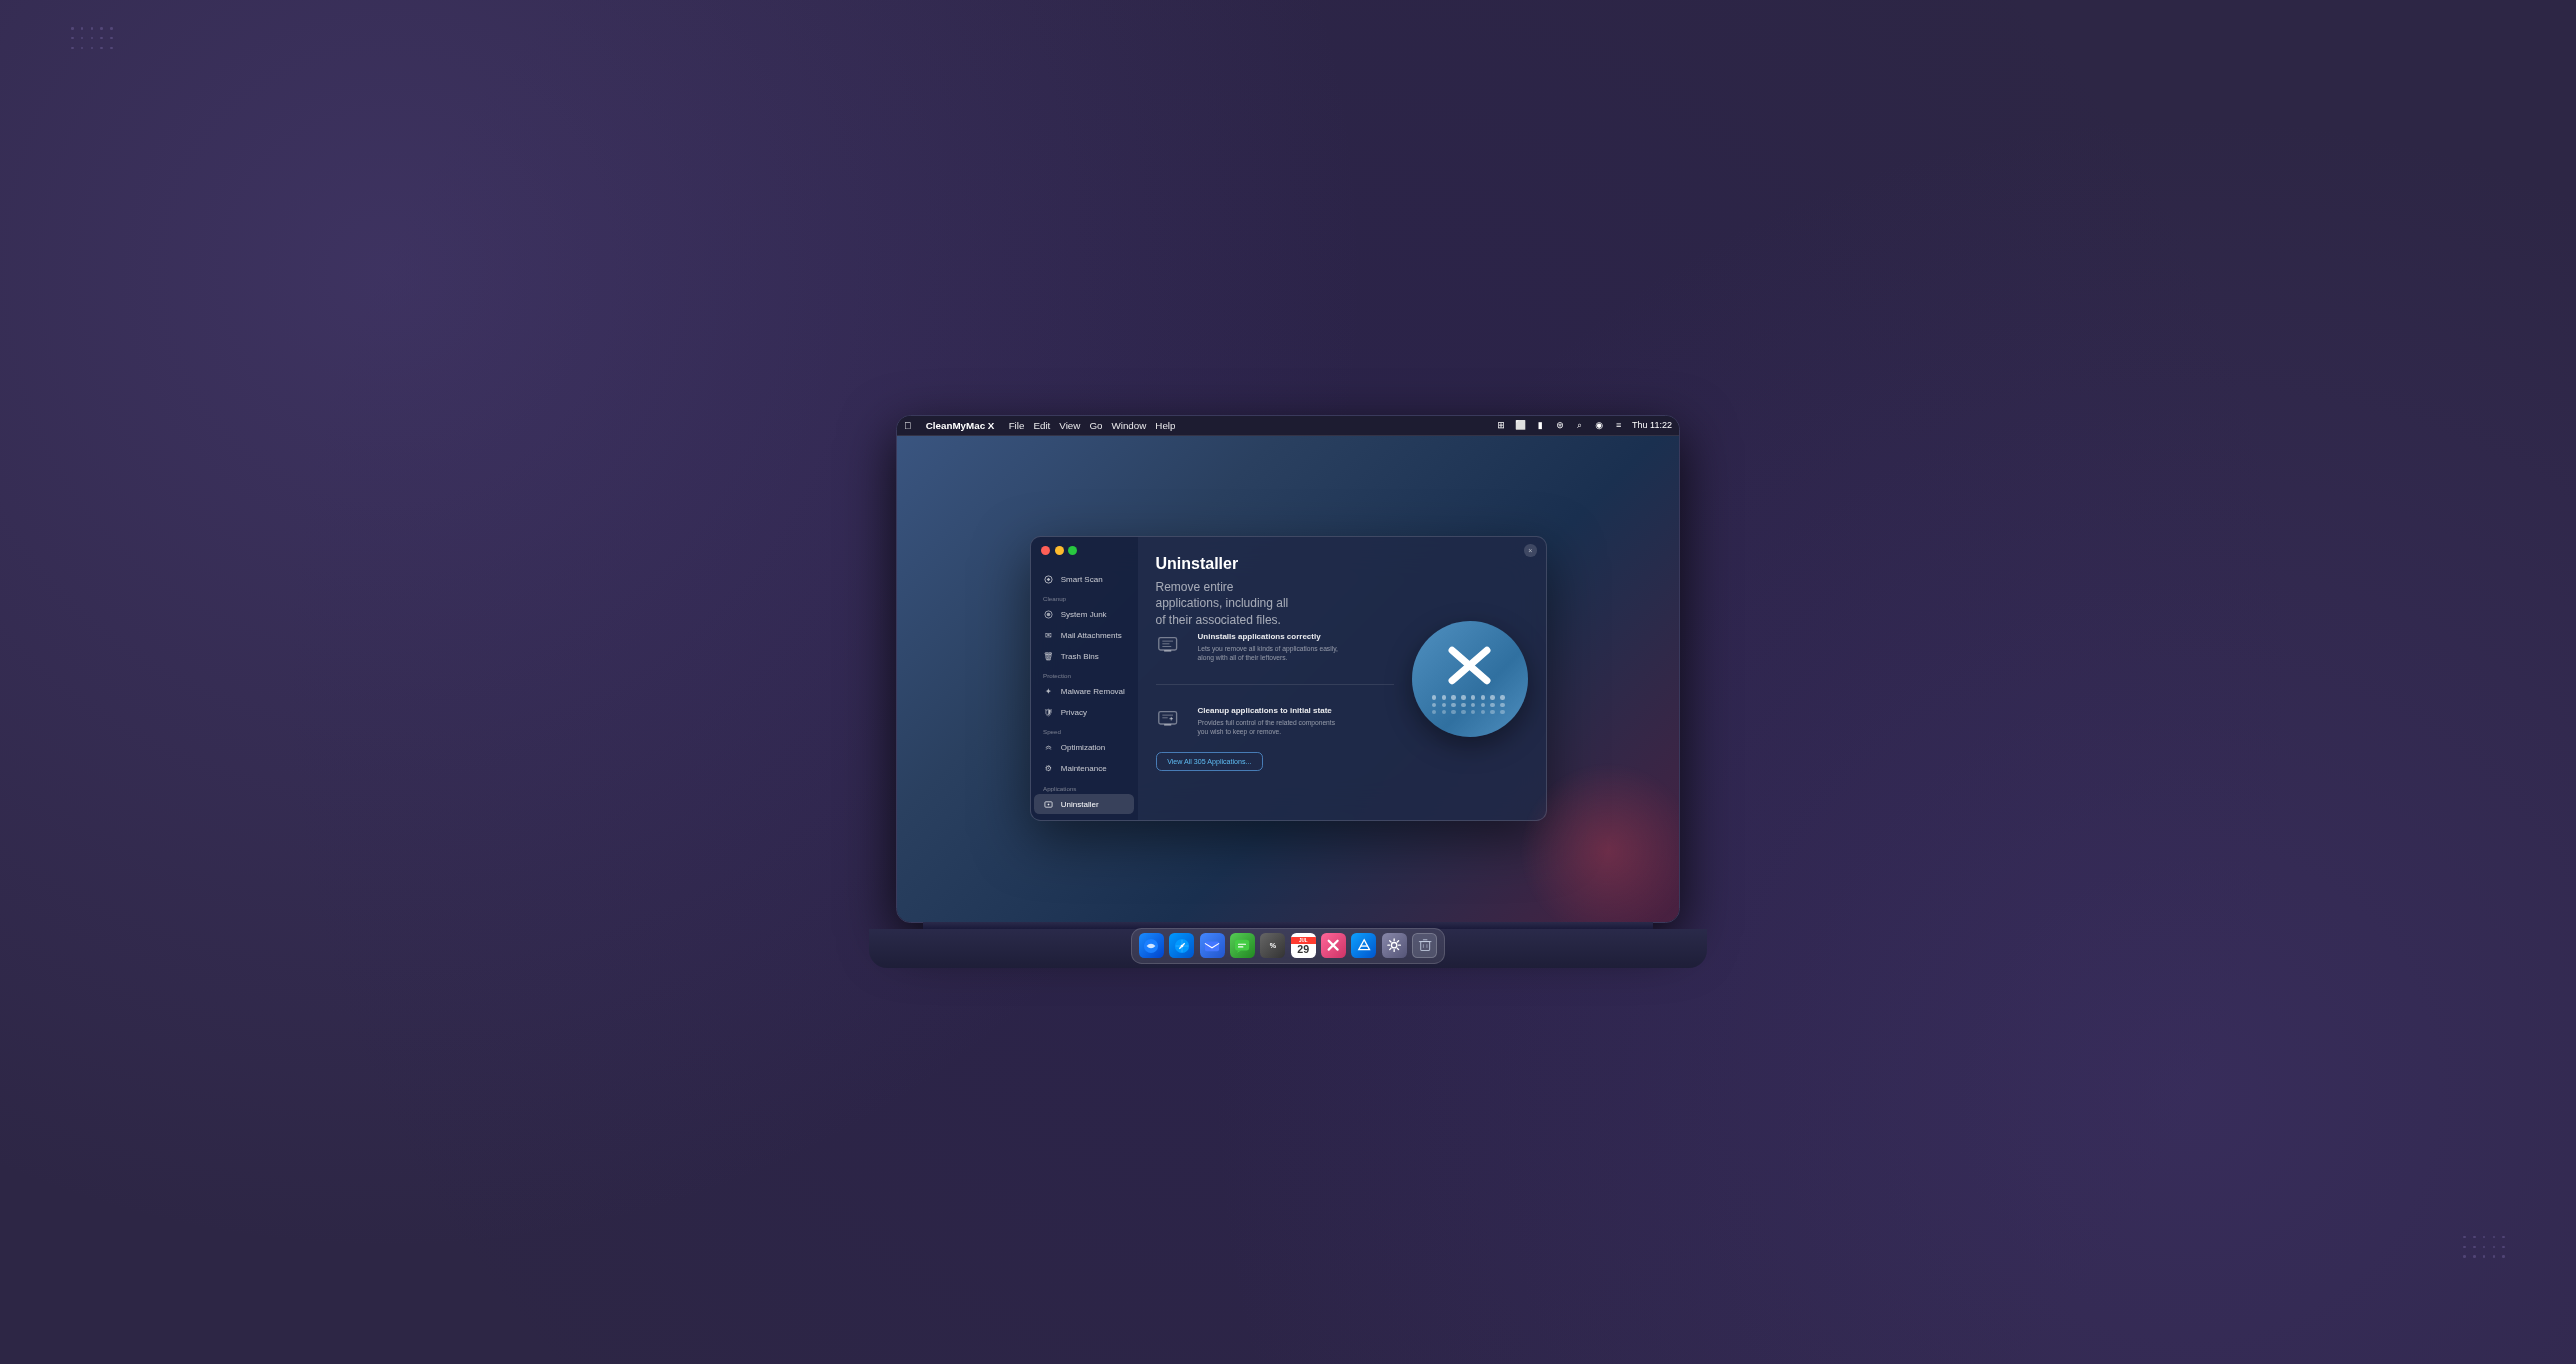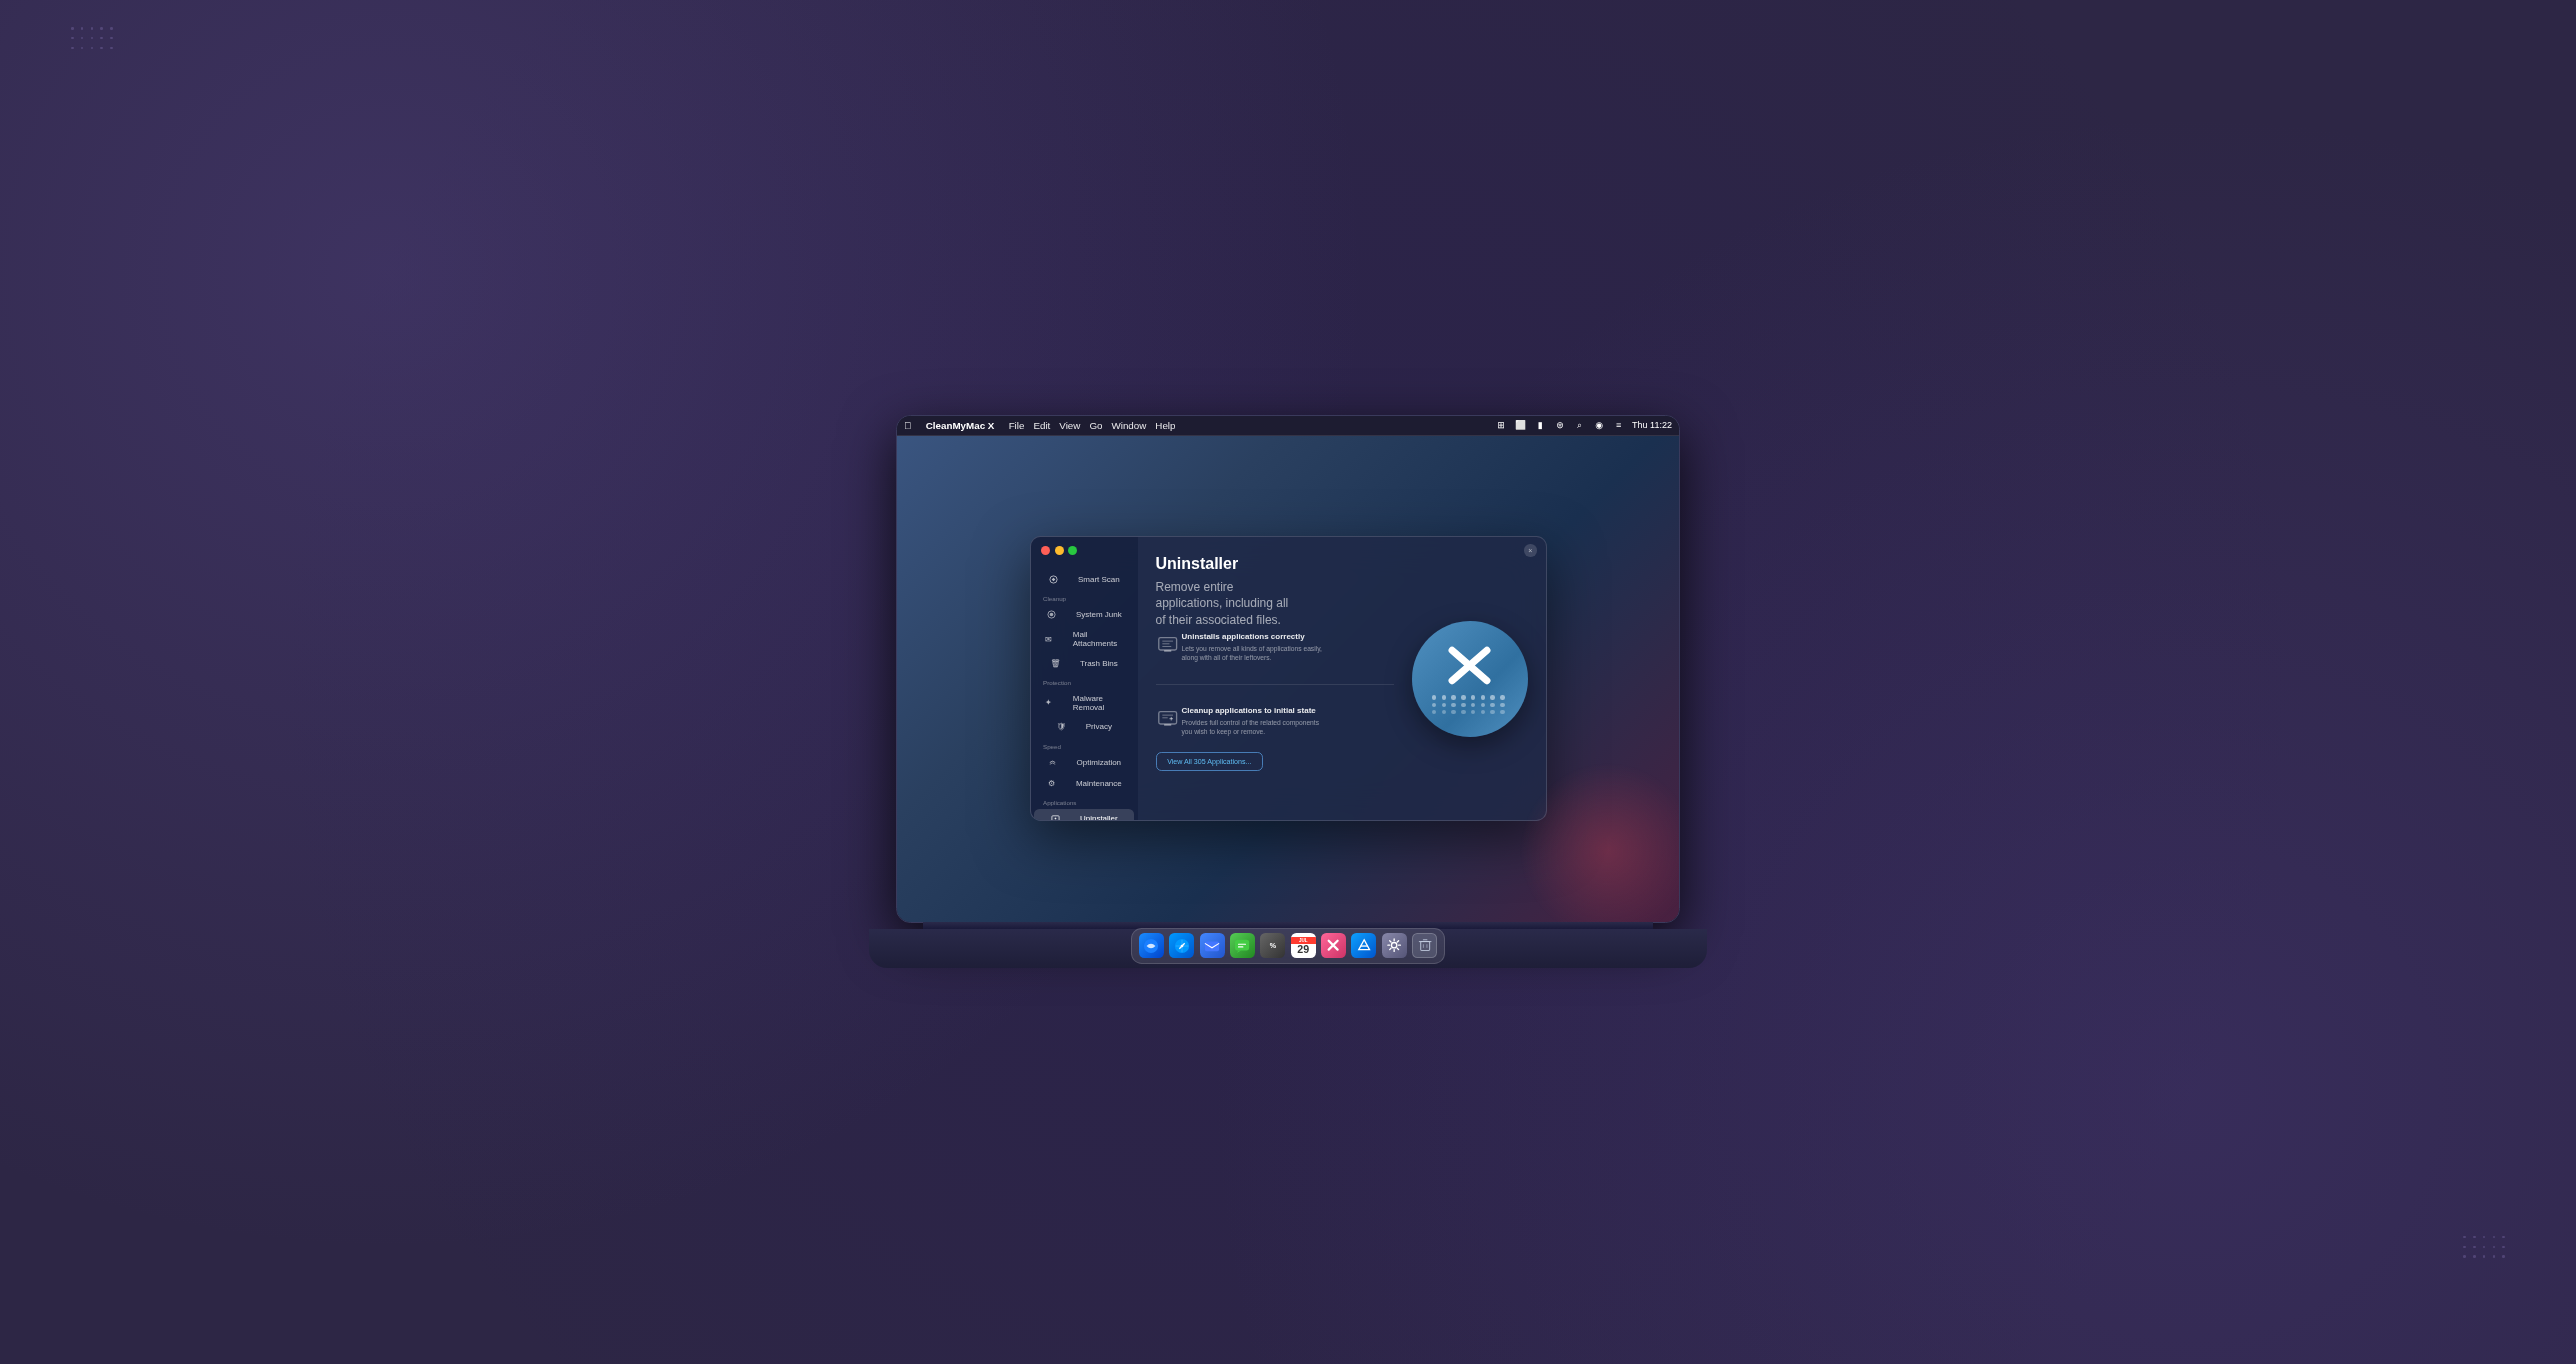--- a/index.html
+++ b/index.html
@@ -166,28 +166,27 @@
       padding-top: 28.5px;
       flex-shrink: 0;
       overflow-y: auto;
     }
 
     .sidebar::-webkit-scrollbar { display: none; }
 
     .sidebar-item {
       display: flex;
       align-items: center;
-      gap: 19px;
+      gap: 7px;
       padding: 4.5px 9px;
       cursor: pointer;
       border-radius: 5.4px;
       margin: 0.9px 3.6px;
       font-size: 8px;
       color: rgba(255,255,255,0.75);
-      justify-content: center;
     }
 
     .sidebar-item.active {
       background: rgba(255,255,255,0.15);
       color: white;
     }
 
     .sidebar-item-icon {
       width: 10.7px;
       height: 10.7px;
@@ -237,21 +236,21 @@
 
     .feature-list {
       display: flex;
       flex-direction: column;
       gap: 10.7px;
       margin-bottom: 14.3px;
     }
 
     .feature-item {
       display: flex;
-      gap: 1px;
+      gap: 17px;
       align-items: flex-start;
     }
 
     .feature-icon {
       width: 25px;
       height: 25px;
       flex-shrink: 0;
       display: flex;
       align-items: center;
       justify-content: center;

